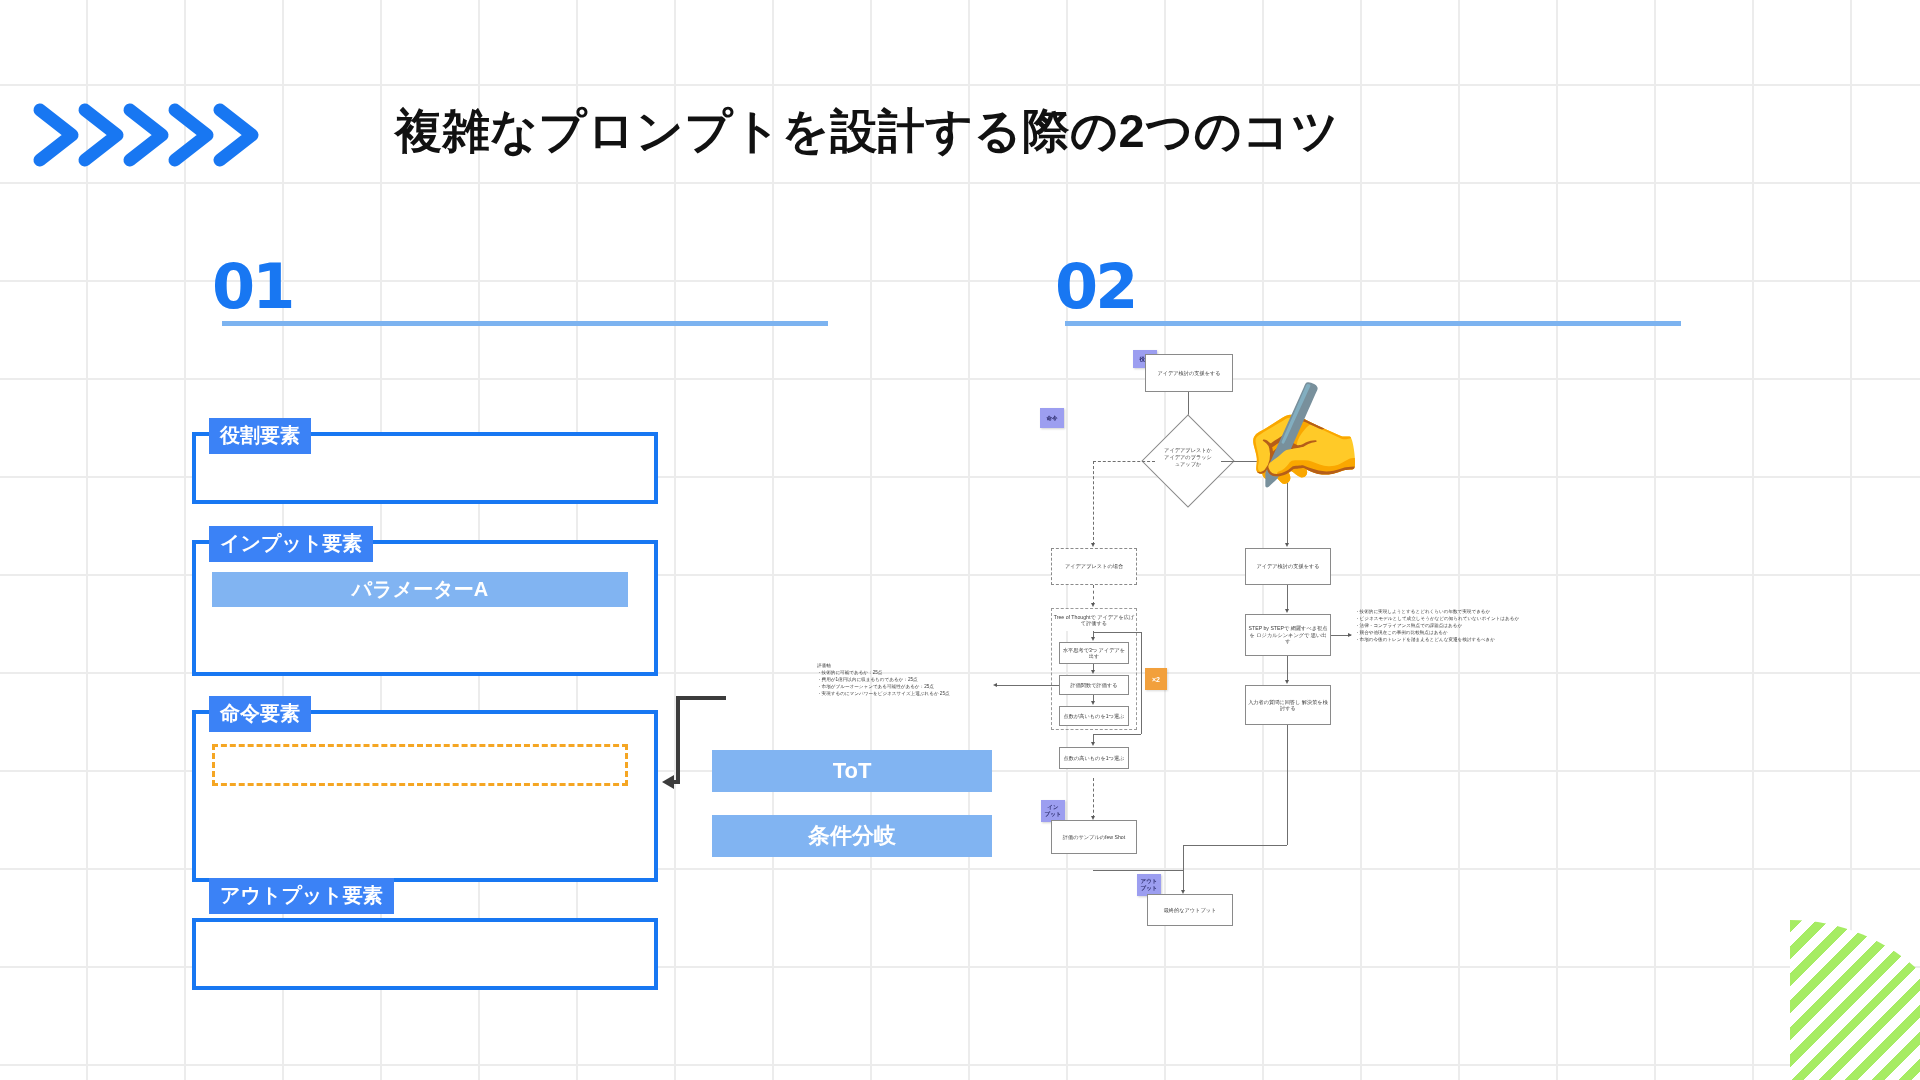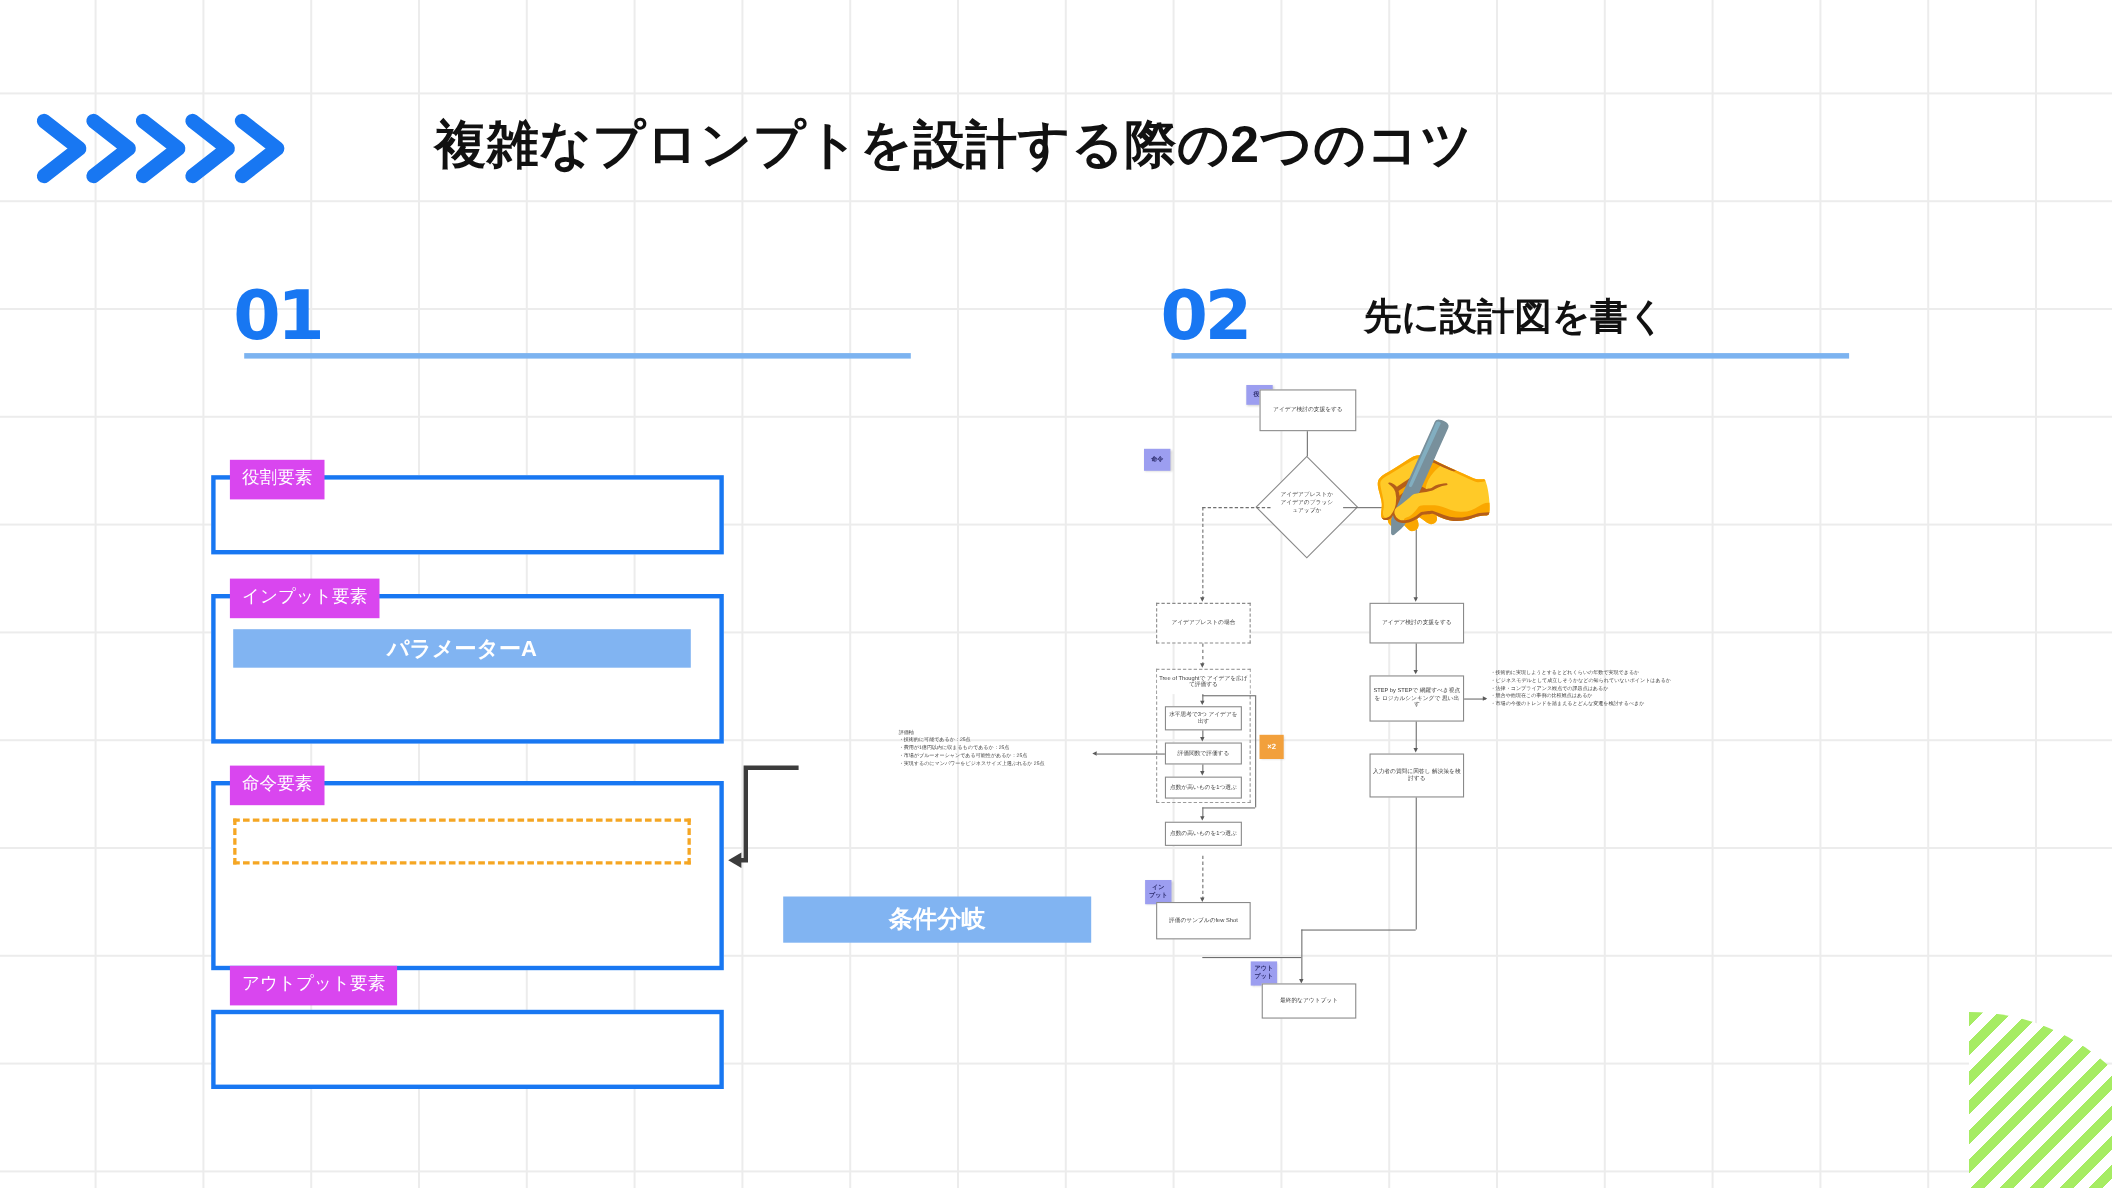--- a/index.html
+++ b/index.html
@@ -59,22 +59,22 @@
   
   #left-diagram{position:absolute;left:192px;top:418px;width:480px;height:540px;}
   .elem-box{
     position:absolute;
     border:4px solid #1877f2;
     background:#ffffff;
     box-sizing:border-box;
   }
   .elem-tag{
     position:absolute;
-    background:#d946ef;color:#ffffff;
-    font-size:16px;font-weight:normal;
+    background:#3b82f6;color:#ffffff;
+    font-size:20px;font-weight:bold;
     padding:3px 11px 5px 11px;
     line-height:28px;white-space:nowrap;
     z-index:3;
   }
   .param{
     position:absolute;
     background:#81b4f2;color:#ffffff;
     font-size:20px;font-weight:bold;
     display:flex;align-items:center;justify-content:center;
     box-sizing:border-box;
@@ -200,21 +200,20 @@
 
   <div id="page-title">複雑なプロンプトを設計する際の2つのコツ</div>
 
   <div class="sec" id="sec01">
     <div class="num">01</div>
     <div class="rule"></div>
   </div>
 
   <div class="sec" id="sec02">
     <div class="num">02</div>
-    <div class="sectitle">先に設計図を書く</div>
     <div class="rule"></div>
   </div>
 
   <div id="left-diagram">
 
     <div class="elem-box" style="left:0;top:14px;width:466px;height:72px;"></div>
     <div class="elem-tag" style="left:17px;top:0px;">役割要素</div>
 
     <div class="elem-box" style="left:0;top:122px;width:466px;height:136px;"></div>
     <div class="elem-tag" style="left:17px;top:108px;">インプット要素</div>
@@ -227,20 +226,21 @@
     <div class="elem-box" style="left:0;top:500px;width:466px;height:72px;"></div>
     <div class="elem-tag" style="left:17px;top:460px;">アウトプット要素</div>
   </div>
 
   <svg id="connector" viewBox="0 0 70 110">
     <path d="M66 8 L18 8 L18 92 L12 92" stroke="#3c3c3c" stroke-width="4" fill="none"></path>
     <polygon points="14,85 14,99 2,92" fill="#3c3c3c"></polygon>
   </svg>
 
   <div id="chips">
+    <div class="chip" style="top:65px;">ToT</div>
     <div class="chip" style="top:130px;">条件分岐</div>
   </div>
 
   <div id="flow">
 
     <div class="sticky" style="left:98px;top:-50px;width:24px;height:18px;">役割</div>
 
     <div class="fbox" style="left:110px;top:-46px;width:88px;height:38px;">アイデア検討の支援をする</div>
     <div class="fline v" style="left:153px;top:-8px;height:30px;"></div>
     <div class="arrowhead" style="left:150.5px;top:20px;"></div>

